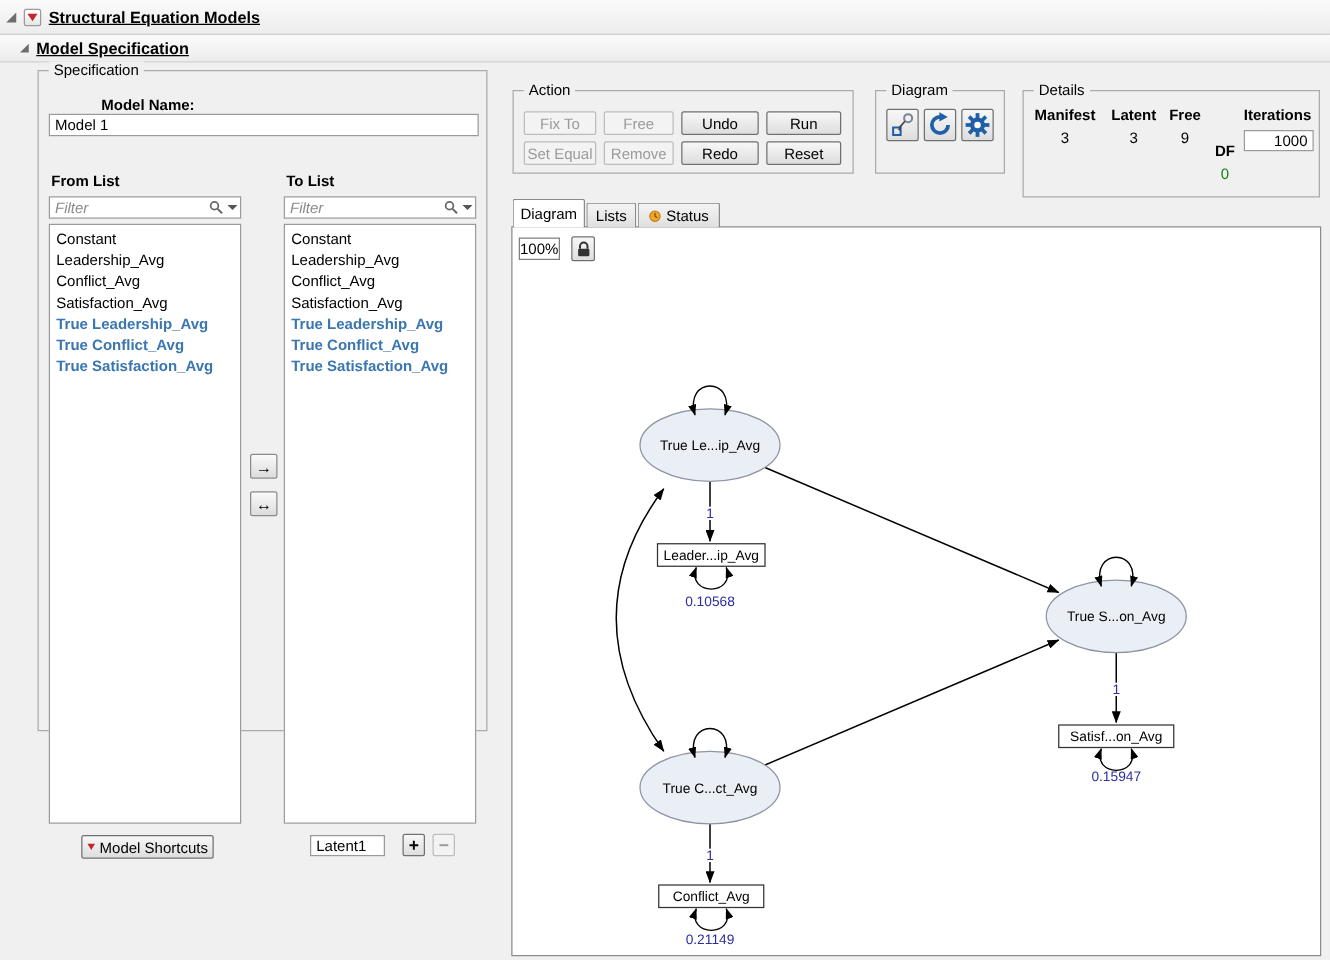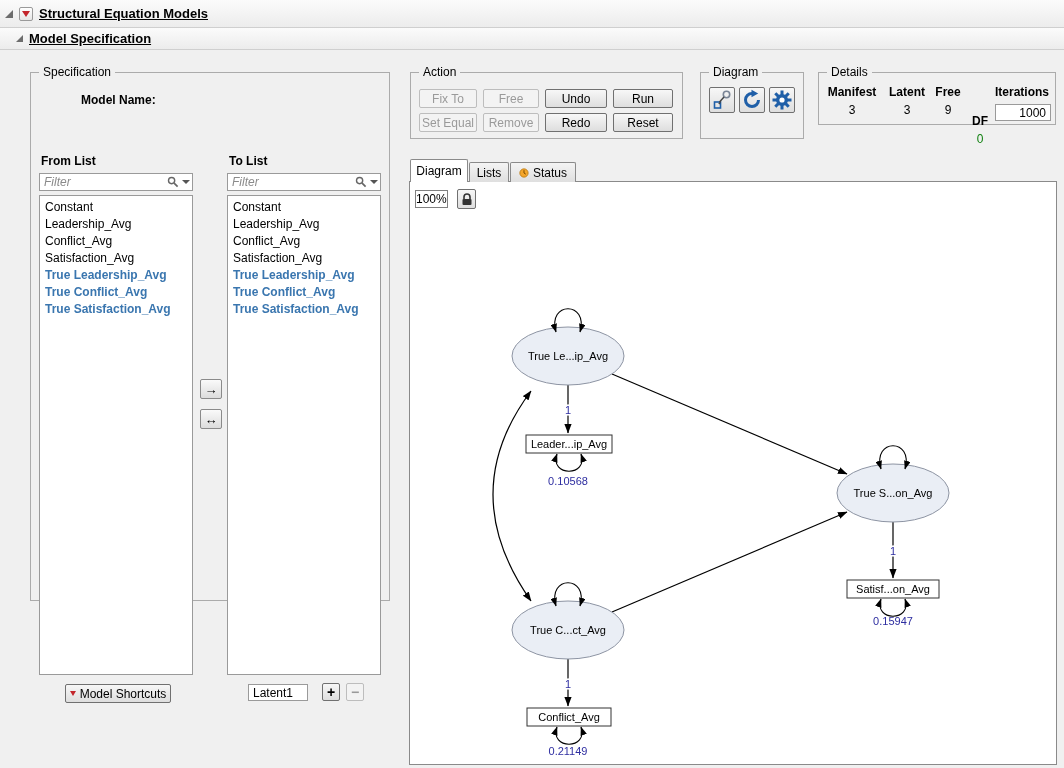--- a/index.html
+++ b/index.html
@@ -31,21 +31,21 @@
   .red-tri { width:0; height:0; border-left:4px solid transparent; border-right:4px solid transparent; border-top:6px solid #c3262c; }
   .red-tri.sm { border-left-width:3px; border-right-width:3px; border-top-width:5px; }
 
   
   .group { position:absolute; border:1px solid #ababab; }
   .group > .legend {
     position:absolute; top:-8px; left:8px; background:#f0f0f0; padding:0 4px; font-size:12px;
   }
 
   
-  #spec { left:30px; top:72px; width:360px; height:529px; }
+  #spec { left:30px; top:56px; width:360px; height:529px; }
   .lbl-bold { position:absolute; font-weight:bold; }
   input.txt {
     position:absolute; border:1px solid #9a9a9a; background:#fff; font:12px "Liberation Sans",sans-serif;
     padding:1px 4px; height:18px;
   }
   .filter-box {
     position:absolute; height:18px; width:154px; border:1px solid #9a9a9a; background:#fff;
     display:flex; align-items:center; padding:0 2px 0 4px;
   }
   .filter-box .ph { flex:1; font-style:italic; color:#8a8a8a; }
@@ -74,21 +74,21 @@
 
   
   #action { left:410px; top:72px; width:273px; height:67px; }
   #action .btn { position:absolute; height:19px; }
 
   
   #dtools { left:700px; top:72px; width:104px; height:67px; }
   .tool-btn { position:absolute; top:14px; width:26px; height:26px; padding:1px; }
 
   
-  #details { left:818px; top:72px; width:238px; height:53px; }
+  #details { left:818px; top:72px; width:238px; height:86px; }
   .stat-col { position:absolute; top:12px; text-align:center; }
   .stat-col .sl { font-weight:bold; display:block; }
   .stat-col .sv { display:block; margin-top:4px; }
   .sv.green { color:#108010; }
   #iter-input { left:176px; top:31px; width:56px; height:17px; text-align:right; }
 
   
   #tabs { position:absolute; left:410px; top:159px; height:23px; z-index:3; }
   .tab {
     position:absolute; height:20px; top:3px; border:1px solid #8a8a8a; border-bottom:none;
@@ -124,20 +124,21 @@
 </div>
 <div class="hdr hdr2">
   <span class="disc-tri sm"></span>
   <span class="hdr-title">Model Specification</span>
 </div>
 
 <div class="group" id="spec">
   <span class="legend">Specification</span>
 
   <span class="lbl-bold" style="left:10px; top:20px;padding-left:40px;">Model Name:</span>
+  <input class="txt" style="left: 8px; top: 34px; width: 344px;" value="Model 1">
 
   <span class="lbl-bold" style="left:10px; top:81px;">From List</span>
   <span class="lbl-bold" style="left:198px; top:81px;">To List</span>
 
   <div class="filter-box" style="left:8px; top:100px;">
     <span class="ph">Filter</span>
     <svg width="12" height="12" viewBox="0 0 12 12">
       <circle cx="4.6" cy="4.6" r="3.1" fill="none" stroke="#666" stroke-width="1.4"></circle>
       <line x1="7.1" y1="7.1" x2="10.6" y2="10.6" stroke="#666" stroke-width="1.6"></line>
     </svg>

